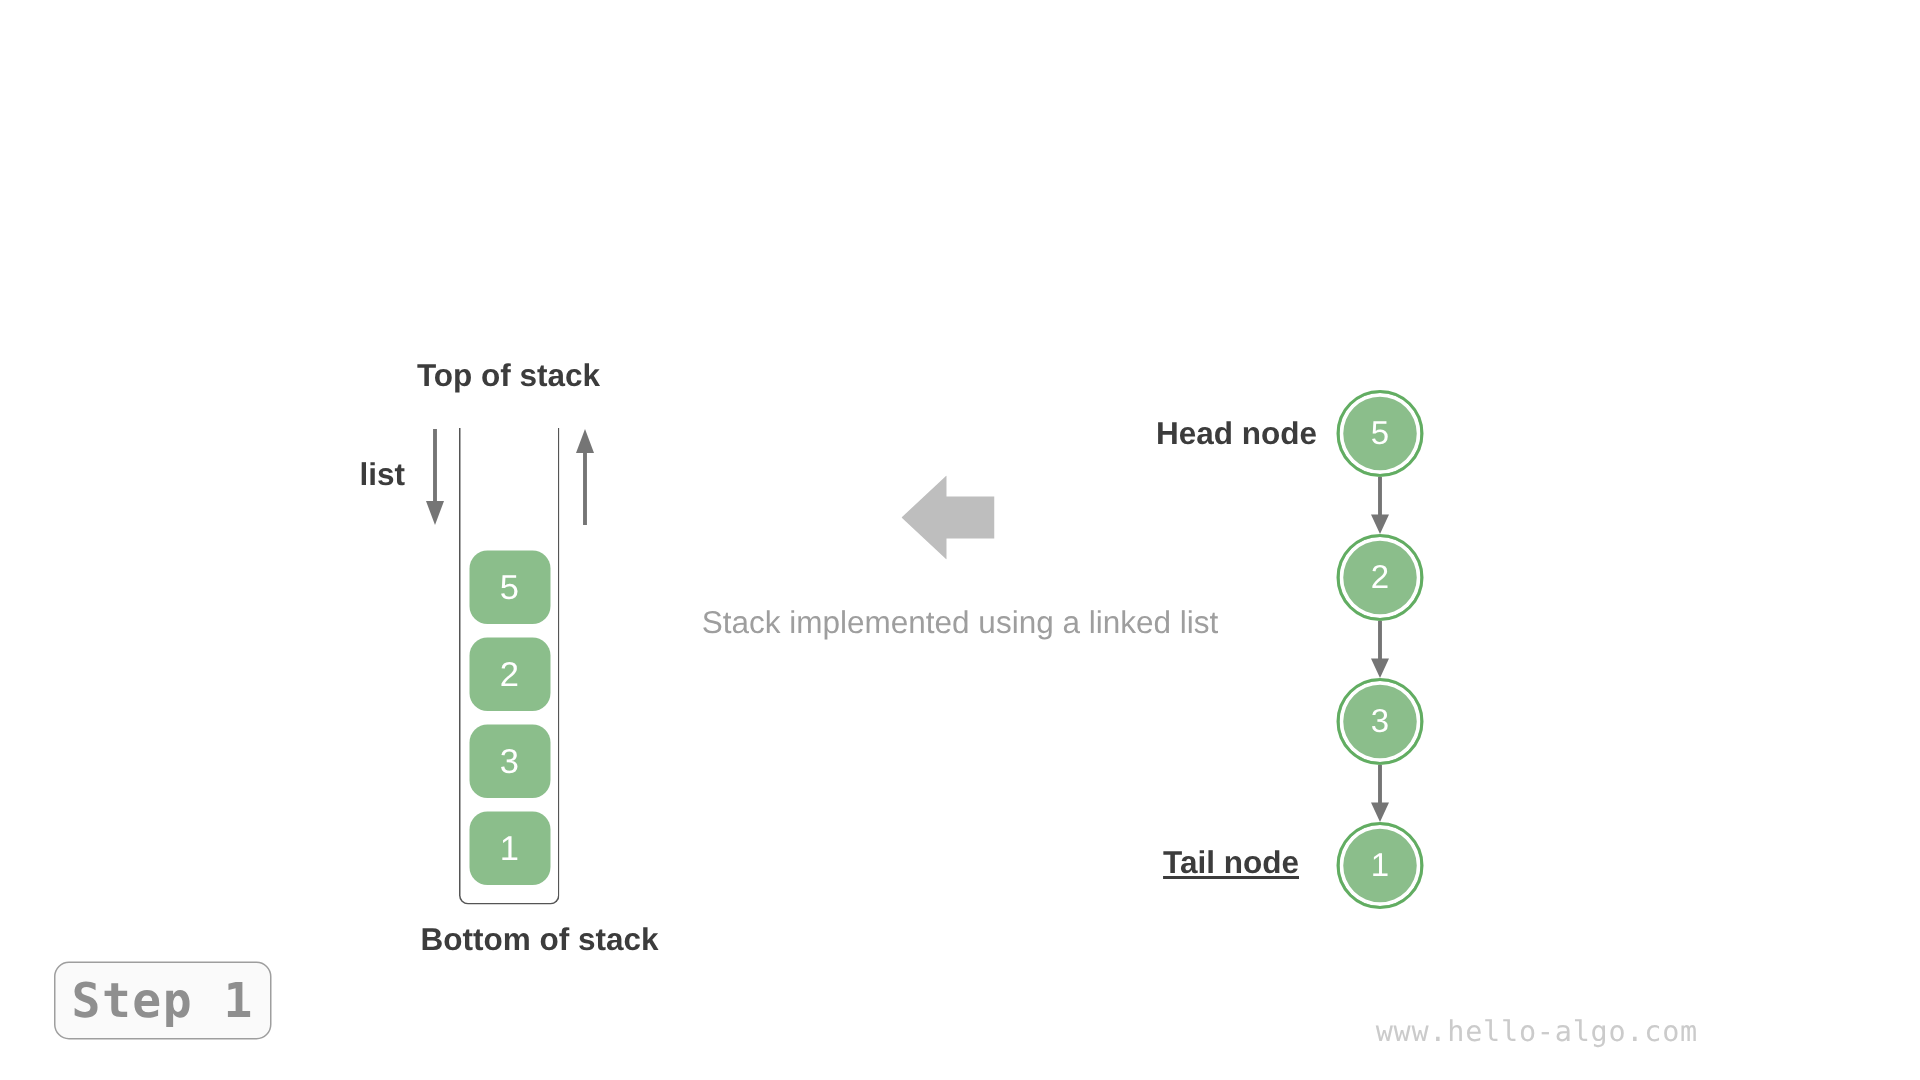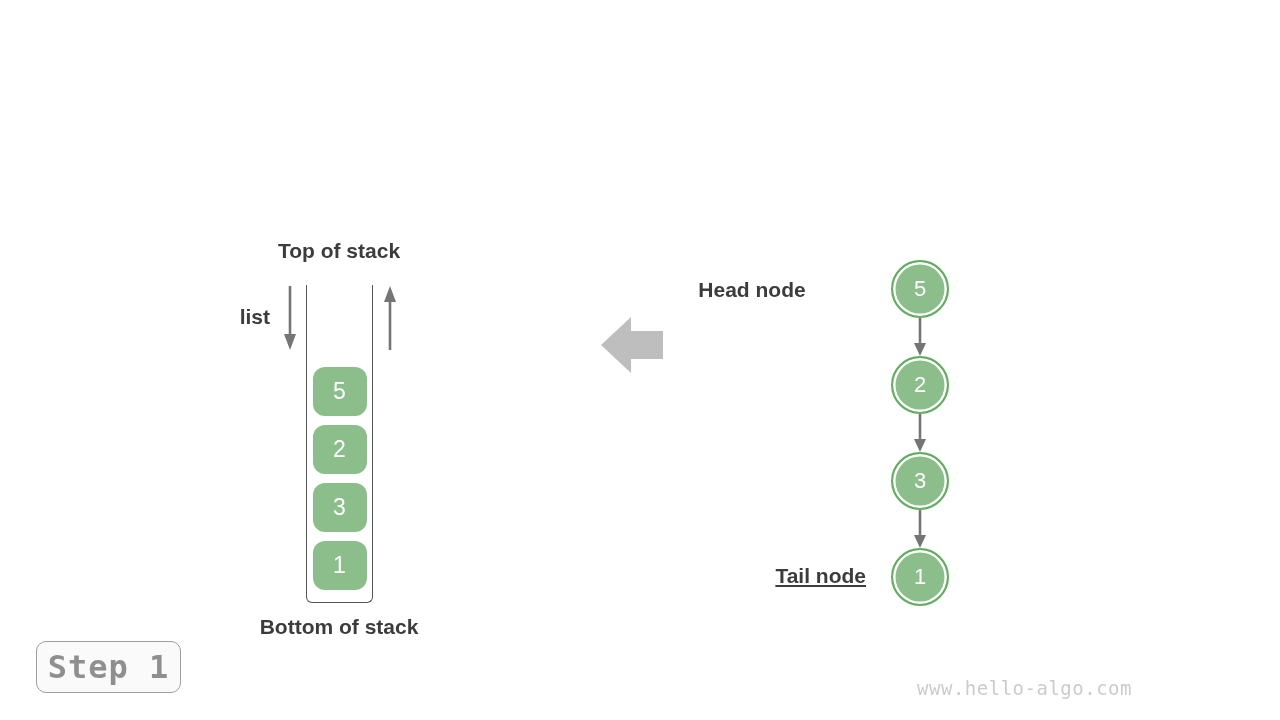--- a/index.html
+++ b/index.html
@@ -16,21 +16,21 @@
   .bold-label {
     position: absolute;
     font-size: 21px;
     font-weight: 700;
     color: var(--label-dark, #3c3c3c);
     white-space: nowrap;
   }
 
   
   .stack-top-label    { left: 239px; top: 239px; width: 200px; text-align: center; }
-  .stack-bottom-label { left: 239px; top: 615px; width: 200px; text-align: center; }
+  .stack-bottom-label { left: 239px; top: 615px; width: 200px; text-align: right; }
   .push-label         { left: 158px; top: 305px; width: 112px; text-align: right; }
 
   .stack-container {
     position: absolute;
     left: 306px; top: 285px;
     width: 67px; height: 318px;
     box-sizing: border-box;
     border-left: 1.5px solid var(--wall-gray, #555);
     border-right: 1.5px solid var(--wall-gray, #555);
     border-bottom: 1.5px solid var(--wall-gray, #555);
@@ -90,21 +90,21 @@
     border: 2.5px solid var(--node-border-green, #62ad62);
     box-shadow: inset 0 0 0 2.5px #ffffff;
     color: #ffffff;
     font-size: 22px;
     display: flex;
     align-items: center;
     justify-content: center;
     flex: 0 0 auto;
   }
   .ll-connector { height: 38px; flex: 0 0 auto; display: flex; }
-  .head-node-label { left: 644px; top: 278px; width: 216px; text-align: center; }
+  .head-node-label { left: 662px; top: 278px; width: 216px; text-align: right; }
   .tail-node-label { left: 658px; top: 564px; width: 208px; text-align: right; text-decoration: underline; }
 
   
   .step-badge {
     position: absolute;
     left: 36px; top: 641px;
     width: 145px; height: 52px;
     box-sizing: border-box;
     background: var(--badge-bg, #fafafa);
     border: 1.5px solid var(--badge-border, #9e9e9e);
@@ -154,20 +154,21 @@
       <div class="stack-box">3</div>
       <div class="stack-box">1</div>
     </div>
 
   <div class="bold-label stack-bottom-label">Bottom of stack</div>
 
   <svg class="block-arrow" width="62" height="56" viewBox="0 0 62 56">
     <polygon class="block-arrow-shape" points="0,28 30,0 30,14 62,14 62,42 30,42 30,56"></polygon>
   </svg>
 
+  <div class="caption">Stack implemented using a linked list</div>
 
   <div class="bold-label head-node-label">Head node</div>
 
   <div class="linked-list">
 
   <div class="ll-node">5</div>
       <div class="ll-connector">
         <svg width="14" height="38" viewBox="0 0 14 38">
           <line class="arrow-shaft" x1="7" y1="0" x2="7" y2="26"></line>
           <polygon class="arrow-head" points="1,25 13,25 7,38"></polygon>

